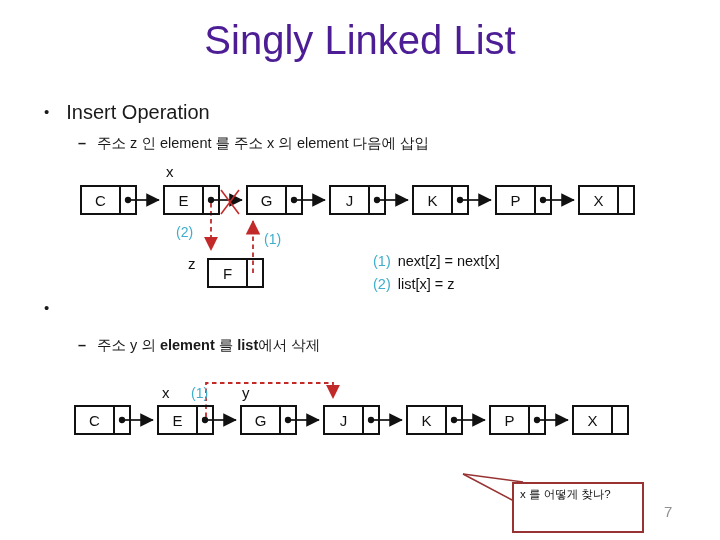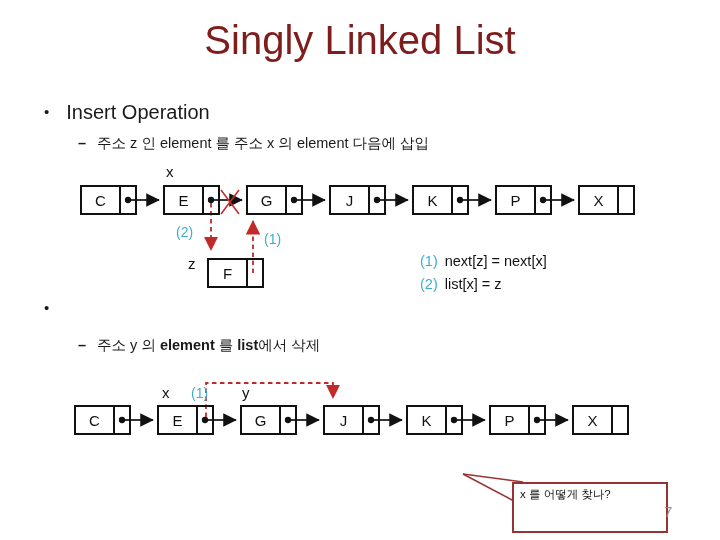--- a/index.html
+++ b/index.html
@@ -3,21 +3,21 @@
 <meta charset="utf-8">
 <style>
   html,body{margin:0;padding:0;background:#777;}
   .slide{
     position:relative;width:720px;height:540px;background:#ffffff;overflow:hidden;
     font-family:"Liberation Sans","DejaVu Sans",sans-serif;color:#161616;
   }
   .abs{position:absolute;}
   .title{
     left:0;right:0;top:18px;text-align:center;font-size:40px;font-weight:400;
-    letter-spacing:0px;color:#7f1d1d;
+    letter-spacing:0px;color:#4c1d95;
   }
   .h1{display:flex;align-items:baseline;font-size:20px;color:#1a1a1a;}
   .h1 .marker{font-size:15px;margin-right:17px;position:relative;top:-2px;}
   .sub{display:flex;align-items:baseline;font-size:14.5px;color:#1a1a1a;}
   .sub .marker{font-weight:bold;margin-right:11px;}
   .bold{font-weight:bold;}
   svg.overlay{position:absolute;left:0;top:0;width:720px;height:540px;}
   .node{
     position:absolute;box-sizing:border-box;width:57px;height:30px;
     border:2px solid #111;display:flex;background:transparent;
@@ -26,23 +26,23 @@
     box-sizing:border-box;width:39px;border-right:2px solid #111;
     display:flex;align-items:center;justify-content:center;
     font-size:15px;color:#111;
   }
   .node .ptr{flex:1;}
   .lbl{font-size:15px;color:#111;}
   .step{font-size:14px;}
   .cyan{}
   .eq{font-size:14.5px;color:#111;white-space:nowrap;}
   .eq .num{margin-right:7px;}
-  .eq-line{line-height:23px;margin-left:47px;}
+  .eq-line{line-height:23px;}
   .callout{
-    box-sizing:border-box;width:156px;min-height:51px;border:2px solid #993333;
+    box-sizing:border-box;width:132px;min-height:51px;border:2px solid #993333;
     padding:3px 6px 4px 6px;font-size:11.5px;line-height:15px;color:#111;
     background:#fff;white-space:nowrap;
   }
   .pagenum{font-size:15px;}
 </style>
 </head>
 <body>
 
 <div class="slide">
 

